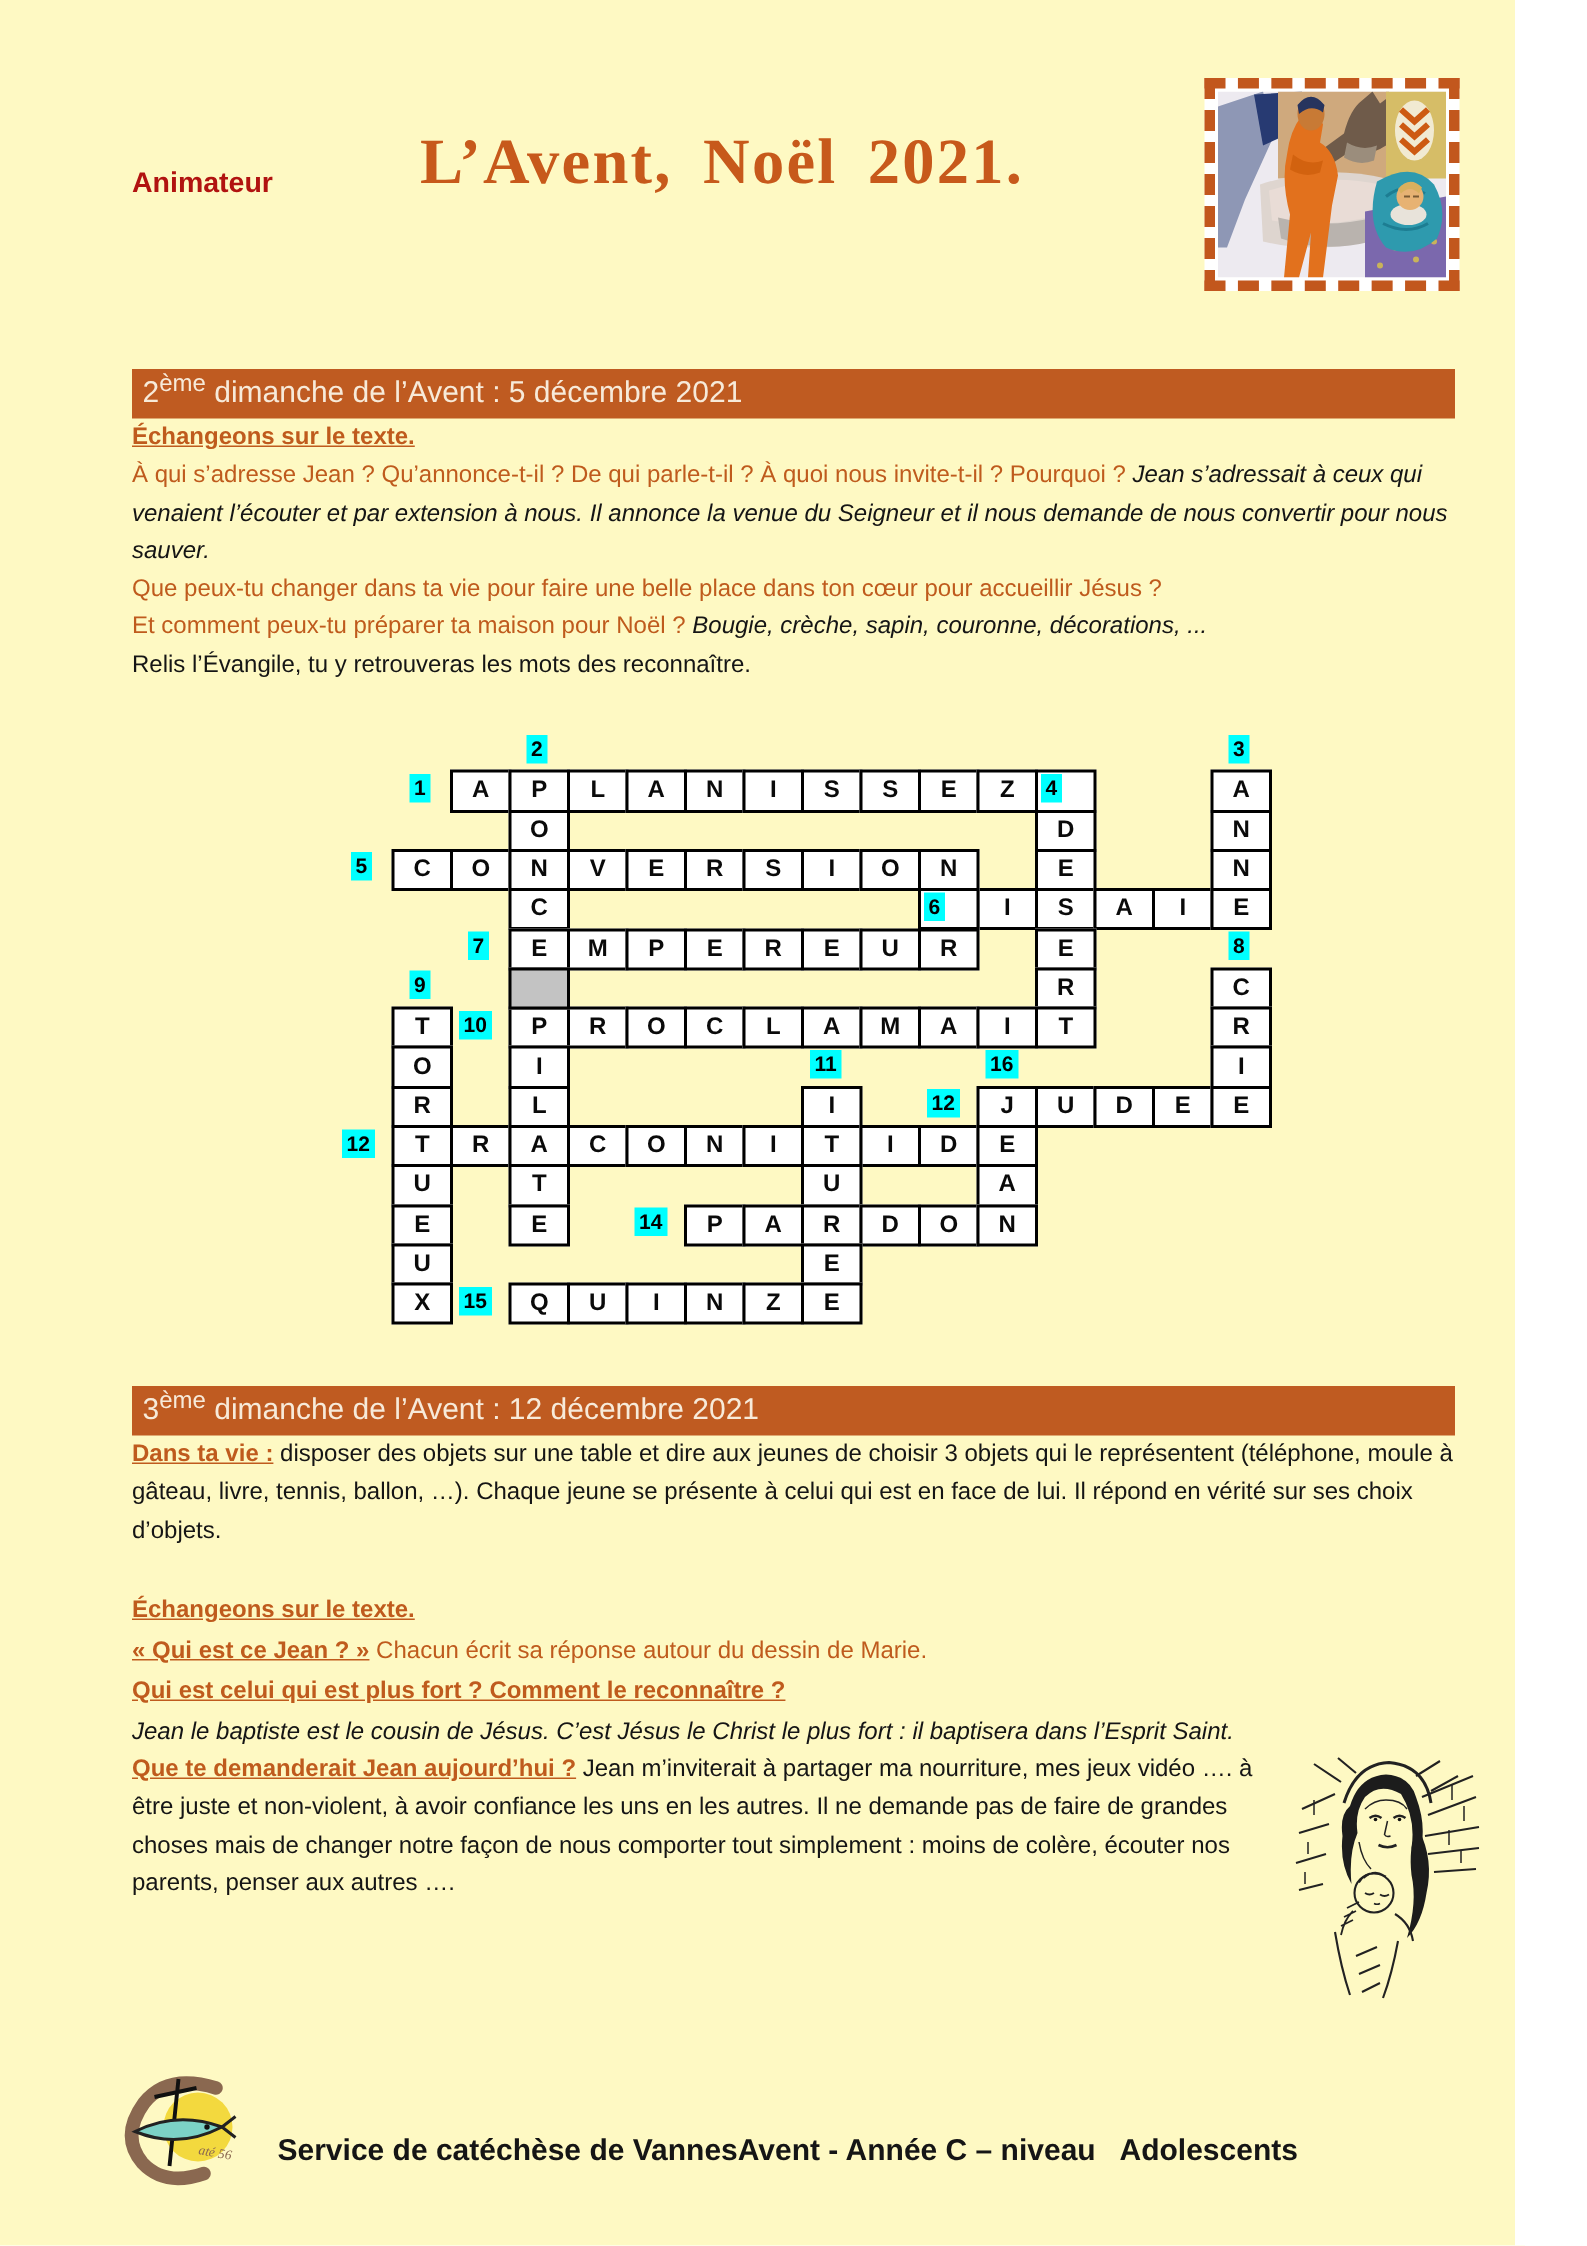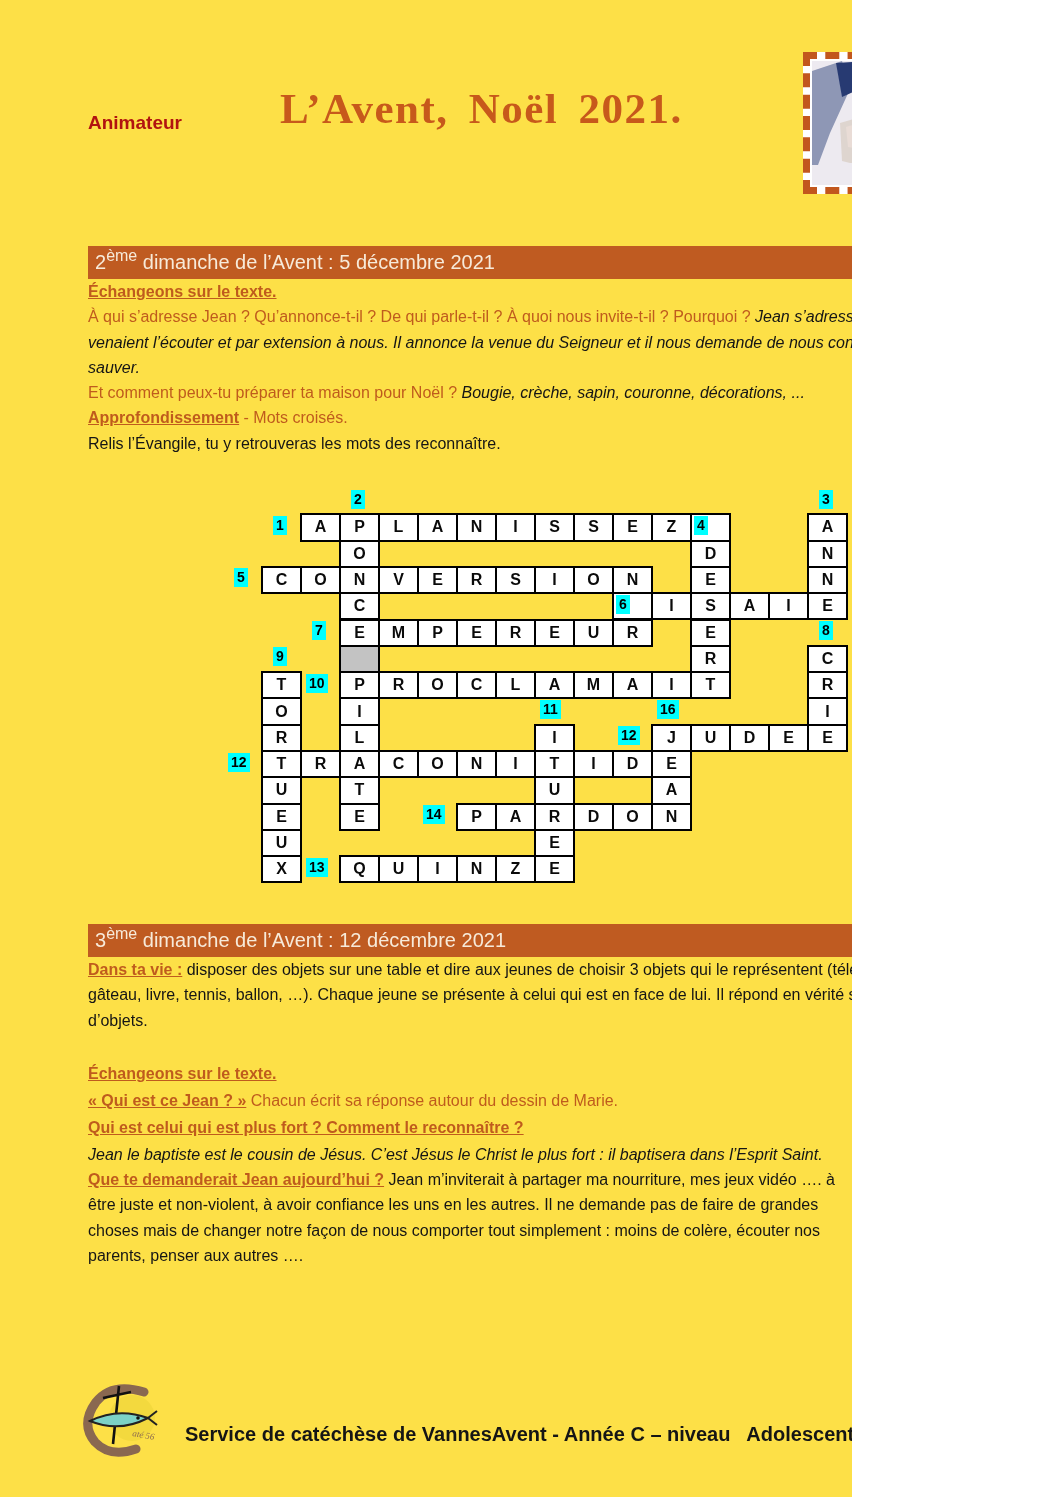--- a/index.html
+++ b/index.html
@@ -1,16 +1,16 @@
 <!DOCTYPE html>
 <html><head>
 <meta charset="utf-8">
 <style>
   html,body{margin:0;padding:0;background:#fff;}
-  .page{position:relative;width:852px;height:1497px;background:#fde047;overflow:hidden;
+  .page{position:relative;width:1010px;height:1497px;background:#fef9c3;overflow:hidden;
         font-family:"Liberation Sans",sans-serif;color:#111;}
 
   
   .role{position:absolute;left:88px;top:112px;font-size:19px;font-weight:bold;color:#b11310;}
   .title{position:absolute;left:280px;top:84px;margin:0;font-family:"Liberation Serif",serif;
          font-weight:bold;font-size:43px;color:#c7591b;letter-spacing:1.5px;word-spacing:8px;}
   .nativity{position:absolute;left:803px;top:52px;width:152px;height:124px;
             border:7px dashed #c2571d;background:#fff;padding:2px;}
 
   
@@ -88,22 +88,22 @@
     </svg>
   </div>
 
   <div class="banner b1">
     <span>2</span><sup>ème</sup><span> dimanche de l’Avent : 5 décembre 2021</span>
   </div>
 
   <div class="sec s2">
     <div><span class="obu">Échangeons sur le texte.</span></div>
     <div><span class="o">À qui s’adresse Jean ? Qu’annonce-t-il ? De qui parle-t-il ? À quoi nous invite-t-il ? Pourquoi ? </span><span class="bi">Jean s’adressait à ceux qui venaient l’écouter et par extension à nous. Il annonce la venue du Seigneur et il nous demande de nous convertir pour nous sauver.</span></div>
+    <div><span class="o">Que peux-tu changer dans ta vie pour faire une belle place dans ton cœur pour accueillir Jésus ?</span></div>
     <div><span class="o">Et comment peux-tu préparer ta maison pour Noël ? </span><span class="bi">Bougie, crèche, sapin, couronne, décorations, ...</span></div>
-    <div><span class="obu">Approfondissement</span><span class="o"> - Mots croisés.</span></div>
     <div><span class="blk">Relis l’Évangile, tu y retrouveras les mots des reconnaître.</span></div>
   </div>
 
   <div class="crossword">
       <div class="cwc" style="left: 78px; top: 26.3px;">A</div>
       <div class="cwc" style="left: 117px; top: 26.3px;">P</div>
       <div class="cwc" style="left: 156px; top: 26.3px;">L</div>
       <div class="cwc" style="left: 195px; top: 26.3px;">A</div>
       <div class="cwc" style="left: 234px; top: 26.3px;">N</div>
       <div class="cwc" style="left: 273px; top: 26.3px;">I</div>
@@ -210,21 +210,21 @@
       <div class="cwl" style="left: 394px; top: 107.7px;">6</div>
       <div class="cwl" style="left: 90px; top: 134px;">7</div>
       <div class="cwl" style="left: 597px; top: 134px;">8</div>
       <div class="cwl" style="left: 51px; top: 160.3px;">9</div>
       <div class="cwl" style="left: 84px; top: 186.6px;">10</div>
       <div class="cwl" style="left: 318px; top: 212.9px;">11</div>
       <div class="cwl" style="left: 435px; top: 212.9px;">16</div>
       <div class="cwl" style="left: 396px; top: 239.2px;">12</div>
       <div class="cwl" style="left: 6px; top: 265.5px;">12</div>
       <div class="cwl" style="left: 201px; top: 318.1px;">14</div>
-      <div class="cwl" style="left: 84px; top: 370.7px;">13</div>
+      <div class="cwl" style="left: 84px; top: 370.7px;">15</div>
     </div>
 
   <div class="banner b2">
     <span>3</span><sup>ème</sup><span> dimanche de l’Avent : 12 décembre 2021</span>
   </div>
 
   <div class="sec s3a">
     <span class="obu">Dans ta vie :</span><span class="blk"> disposer des objets sur une table et dire aux jeunes de choisir 3 objets qui le représentent (téléphone, moule à gâteau, livre, tennis, ballon, …). Chaque jeune se présente à celui qui est en face de lui. Il répond en vérité sur ses choix d’objets.</span>
   </div>
 

